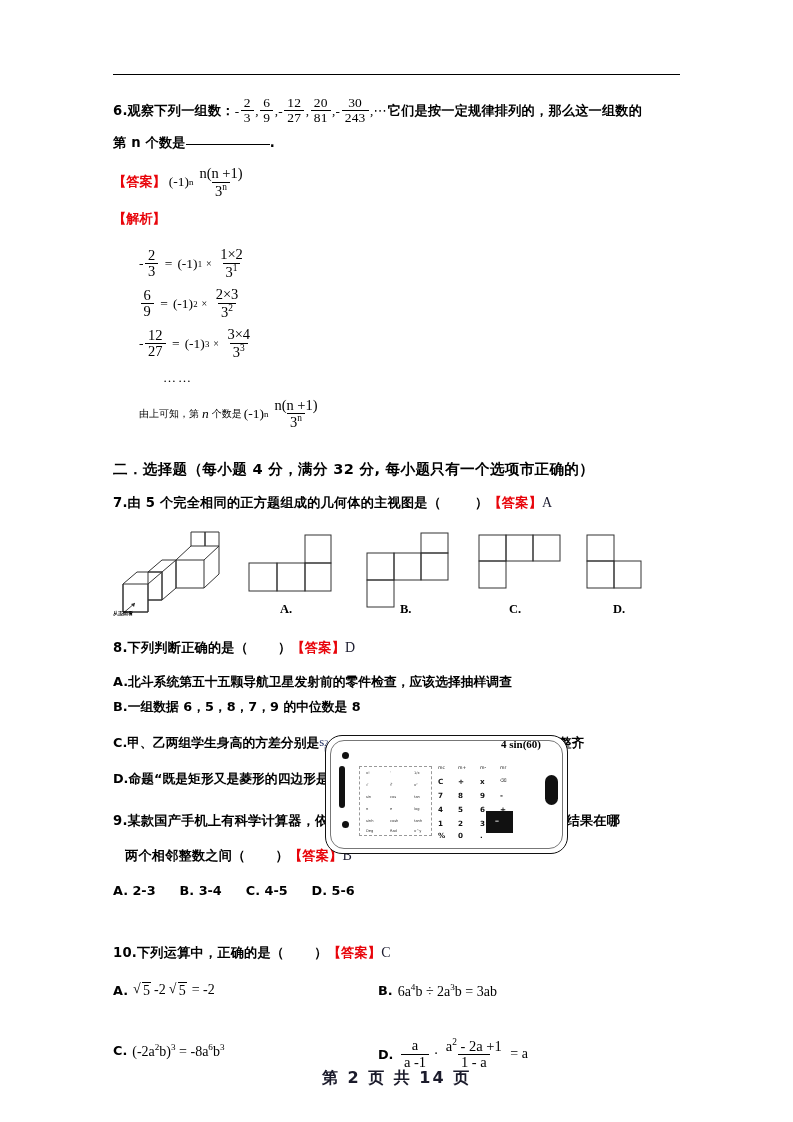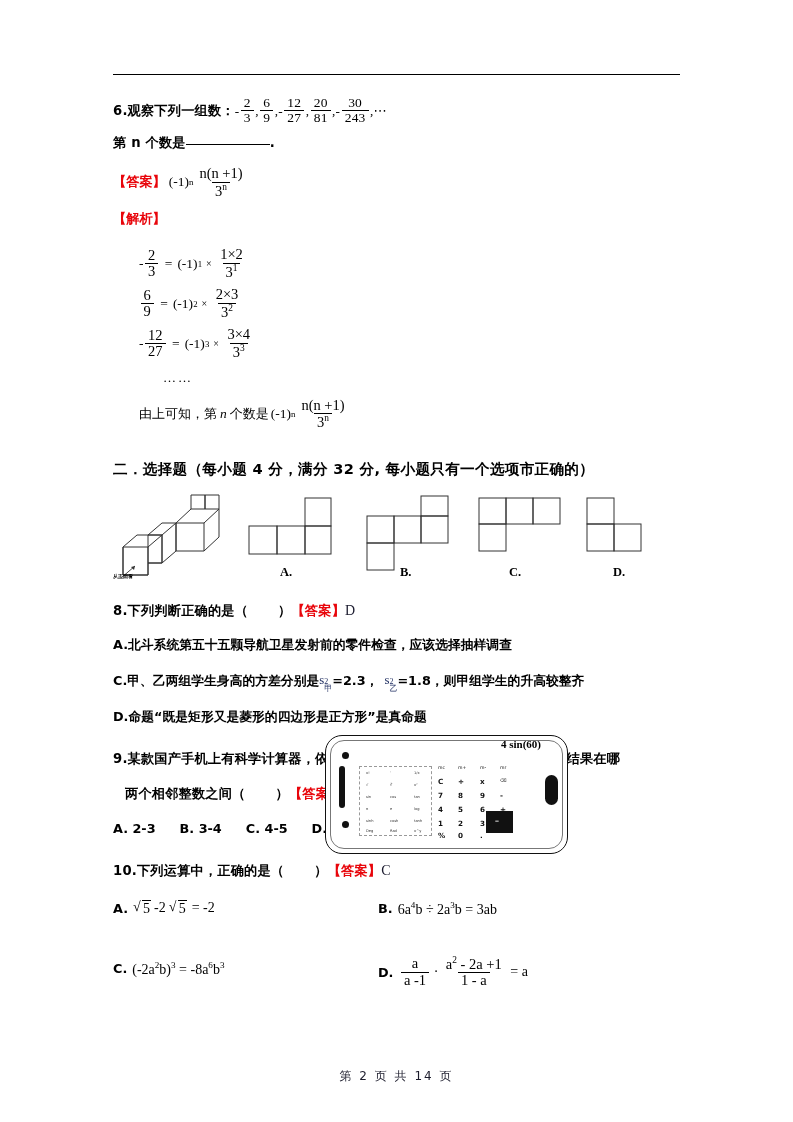--- a/index.html
+++ b/index.html
@@ -53,21 +53,21 @@
   #q6-line1 { display: flex; align-items: center; flex-wrap: nowrap; }
   #q6-line2 { margin-top: 4px; }
 
   .answer-block { margin-top: 10px; display:flex; align-items:center; }
   .analysis-label { margin-top: 10px; }
 
   .derivation { margin-left: 26px; margin-top: 16px; }
   .deriv-row { display: flex; align-items: center; height: 40px; font-size: 13.5px; }
   .dots { margin-left: 24px; letter-spacing: 2px; font-size: 13px; margin-top: 6px; }
   .conclusion { margin-left: 26px; margin-top: 12px; display:flex; align-items:center; font-size:13.5px; }
-  .conclusion .cn { font-size: 13px; font-weight: normal; font-family: Liberation Serif, serif; }
+  .conclusion .cn { font-size: 10px; font-weight: normal; font-family: Liberation Serif, serif; }
 
   
   .sec-head {
     font-family: "DejaVu Sans", sans-serif; font-weight: bold;
     font-size: 14.6px; margin-top: 30px; letter-spacing: 0.3px;
   }
 
   
   .fig-row { position: relative; height: 100px; margin-top: 6px; }
   .fig { position: absolute; }
@@ -131,21 +131,21 @@
 
   
   .opt-grid { position: relative; }
   .opt-abs { position: absolute; font-family:"DejaVu Sans",sans-serif; font-weight:bold; font-size:12.8px; }
   .opt-abs .math { font-weight: normal; font-family:"Liberation Serif",serif; font-size:14px; }
 
   
   .footer {
     position: absolute; left: 0; top: 1068px; width: 793px;
     text-align: center;
-    font-family: "DejaVu Sans", sans-serif; font-size: 12px; font-weight: normal;
+    font-family: "DejaVu Sans", sans-serif; font-size: 16px; font-weight: bold;
     letter-spacing: 2px; color: #1b1b2b;
   }
 </style>
 </head>
 <body>
 
 <div class="page">
 
   <div class="hrule"></div>
 
@@ -179,20 +179,21 @@
             </span>
             <span>,</span>
           <span>-</span>
             <span class="frac">
               <span class="num">30</span>
               <span class="den">243</span>
             </span>
             <span>,</span>
           <span style="letter-spacing:1px;">⋯</span>
         </span>
+        <span class="cn">它们是按一定规律排列的，那么这一组数的</span>
       </div>
 
       <div class="q-line" id="q6-line2">
         <span class="cn">第 n 个数是</span><span class="blank-line"></span><span class="cn">.</span>
       </div>
 
       <div class="answer-block">
         <span class="ans-tag" style="font-size:13.2px;">【答案】</span>
         <span class="math" style="font-size:13.5px;display:inline-flex;align-items:center;margin-left:3px;">
           <span>(-1)</span>
@@ -277,20 +278,23 @@
           <span class="frac big" style="margin-left:3px;">
             <span class="num">n(n +1)</span>
             <span class="den"><span>3</span><sup class="e">n</sup></span>
           </span>
         </span>
       </div>
     </div>
 
     <div class="sec-head">二．选择题（每小题 4 分，满分 32 分, 每小题只有一个选项市正确的）</div>
 
+    <div class="q-line" style="margin-top:10px;">
+      <span class="cn">7.</span><span class="cn">由 5 个完全相同的正方题组成的几何体的主视图是（</span><span class="cn" style="margin-left:34px;">）</span><span class="ans-tag">【答案】</span><span class="ans-letter">A</span>
+    </div>
 
     <div class="fig-row">
 
       <svg class="fig" style="left:0px; top:2px;" width="115" height="92" viewBox="0 0 115 92">
         <g fill="none" stroke="#333" stroke-width="1">
 
           <path d="M63 36 L78 22 L106 22 L106 50 L91 64 L63 64 Z"></path>
           <path d="M63 36 L91 36 L106 22"></path>
           <path d="M91 36 L91 64"></path>
 
@@ -353,20 +357,23 @@
       </svg>
       <div class="cap" style="left:500px; top:80px;">D.</div>
     </div>
 
     <div class="q-line" style="margin-top:12px;">
       <span class="cn">8.</span><span class="cn">下列判断正确的是（</span><span class="cn" style="margin-left:30px;">）</span><span class="ans-tag">【答案】</span><span class="ans-letter">D</span>
     </div>
 
     <div class="opt" style="margin-top:8px;">
       <span>A.</span><span>北斗系统第五十五颗导航卫星发射前的零件检查，应该选择抽样调查</span>
+    </div>
+    <div class="opt">
+      <span>B.</span><span>一组数据 6，5，8，7，9 的中位数是 8</span>
     </div>
     <div class="opt" style="margin-top:11px; display:flex; align-items:center;">
       <span>C.</span>
       <span>甲、乙两组学生身高的方差分别是</span>
       <span class="math" style="display:inline-flex;align-items:baseline;color:#1b2a5e;">
         <span>s</span>
           <span style="display:inline-flex;flex-direction:column;line-height:0.85;font-size:8px;">
             <span>2</span>
             <span>甲</span>
           </span>
@@ -404,21 +411,21 @@
       <span class="cn">两个相邻整数之间（</span><span class="cn" style="margin-left:30px;">）</span><span class="ans-tag">【答案】</span><span class="ans-letter">B</span>
     </div>
 
     <div class="opt" style="margin-top:9px; display:flex; gap:24px;">
       <span>A. 2-3</span>
       <span>B. 3-4</span>
       <span>C. 4-5</span>
       <span>D. 5-6</span>
     </div>
 
-    <div class="q-line" style="margin-top:16px;">
+    <div class="q-line" style="margin-top:36px;">
       <span class="cn">10.</span><span class="cn">下列运算中，正确的是（</span><span class="cn" style="margin-left:30px;">）</span><span class="ans-tag">【答案】</span><span class="ans-letter">C</span>
     </div>
 
     <div class="opt-grid" style="height:42px; margin-top:16px;">
       <div class="opt-abs" style="left:0px; top:0px; display:flex; align-items:center;">
         <span>A.</span>
         <span class="math" style="margin-left:5px;display:inline-flex;align-items:center;">
           <span class="sqrt"><span class="rad">5</span></span>
           <span style="margin:0 3px;">-2</span>
           <span class="sqrt"><span class="rad">5</span></span>

